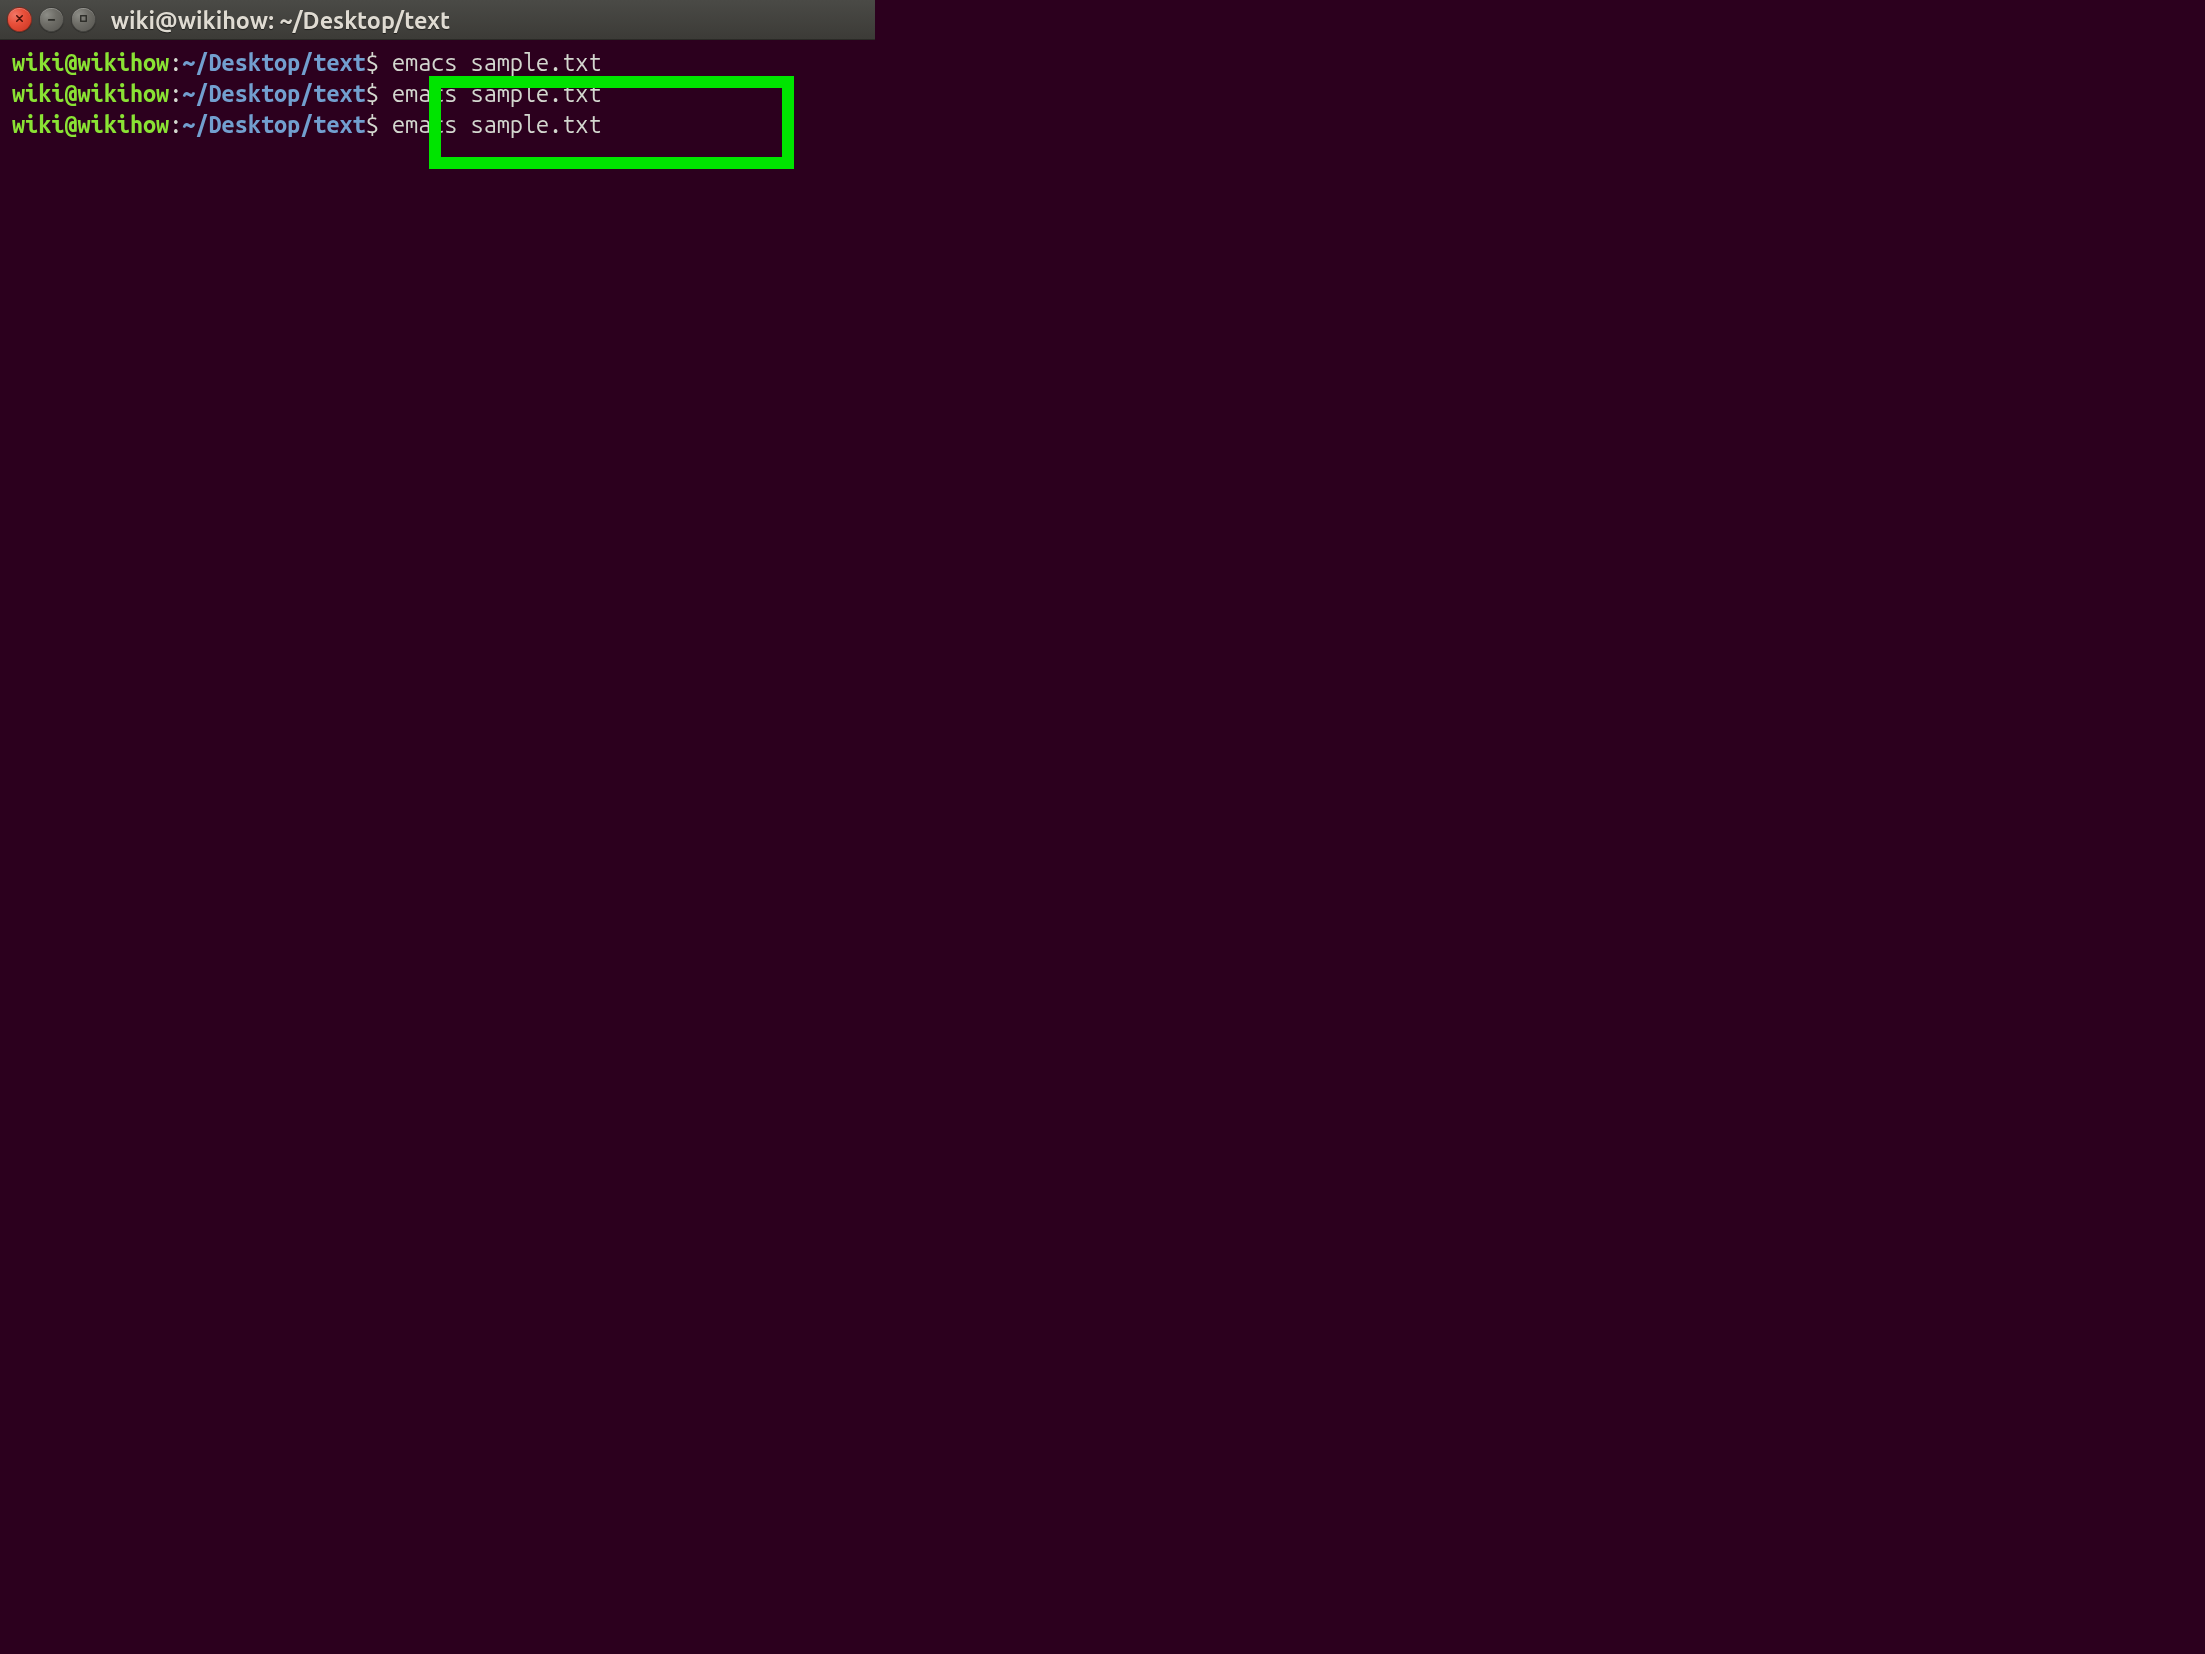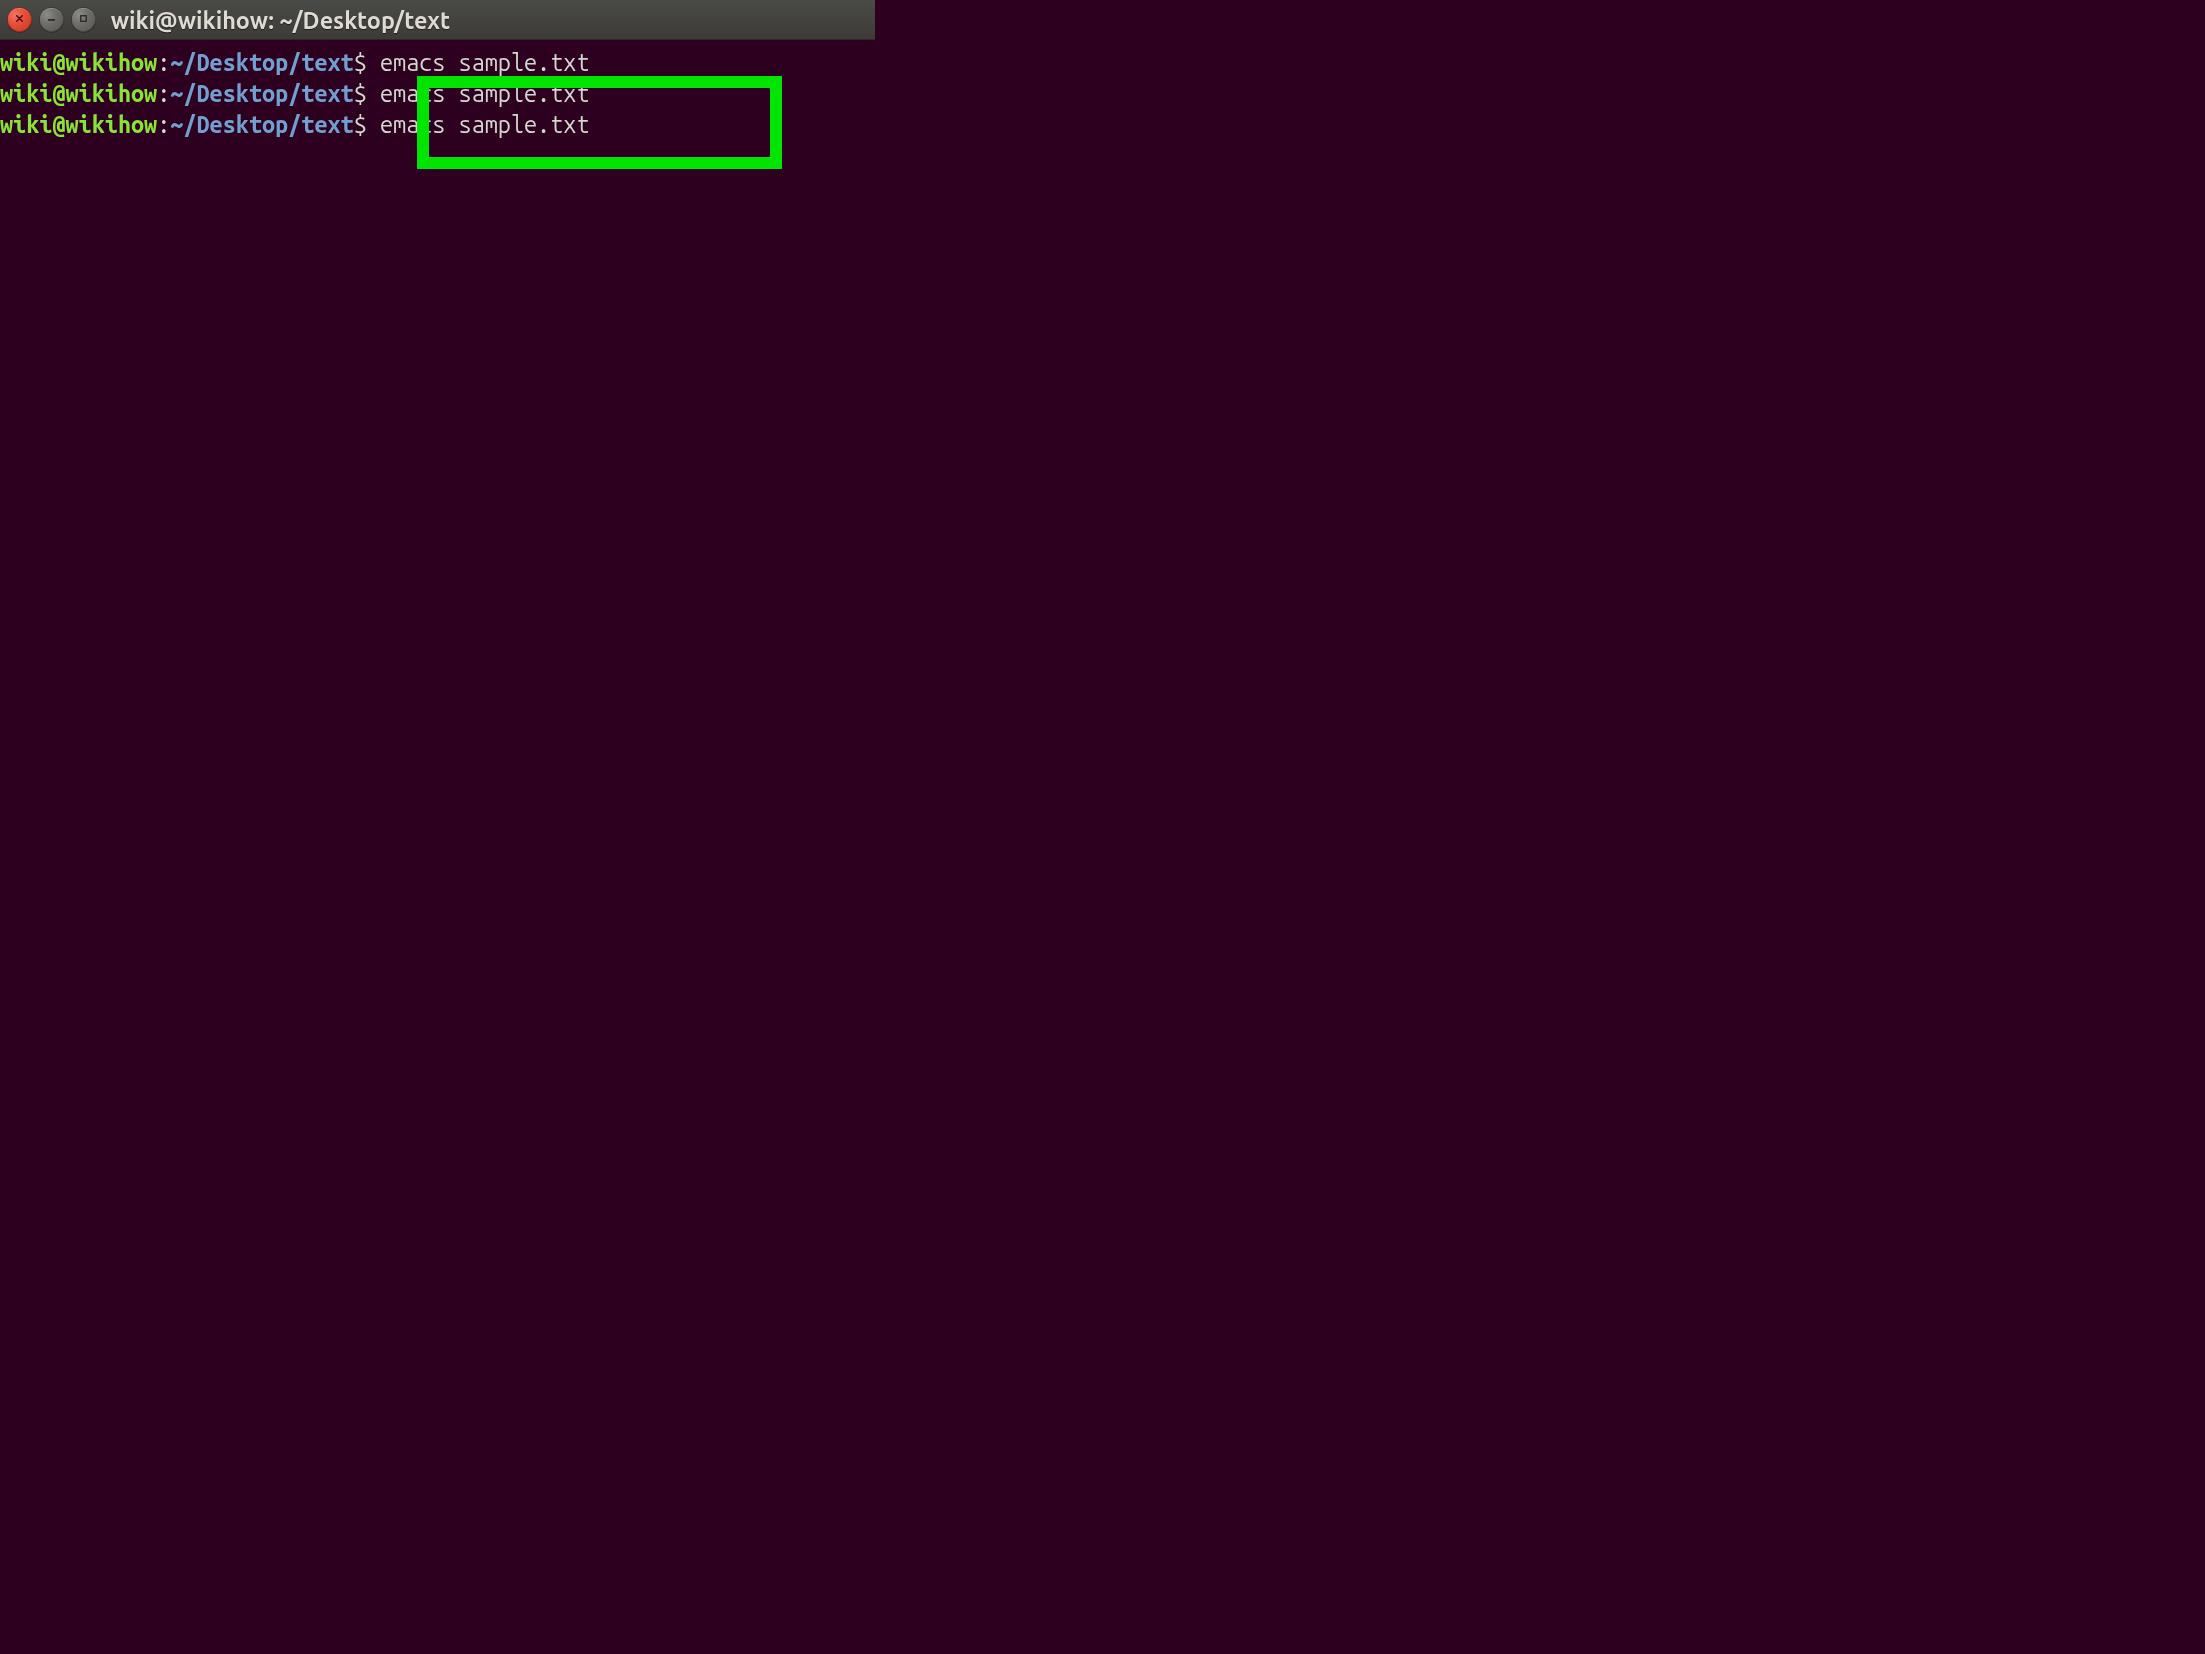--- a/index.html
+++ b/index.html
@@ -56,20 +56,21 @@
       font-weight: bold;
       text-shadow: 0 0.7px 0.7px rgba(0,0,0,0.5);
     }
     .terminal {
       background: #2c001e;
       padding: 6.9px 0 0 0;
       font-size: 23.4px;
       line-height: 31px;
       position: relative;
       height: calc(100% - 40px);
+      margin-left: 12px;
     }
     .line {
       white-space: pre;
       font-family: "Ubuntu Mono", "DejaVu Sans Mono", monospace;
     }
     .user { color: #8ae234; font-weight: bold; }
     .at { color: #8ae234; font-weight: bold; }
     .host { color: #8ae234; font-weight: bold; }
     .colon { color: #d3d7cf; }
     .path { color: #729fcf; font-weight: bold; }

